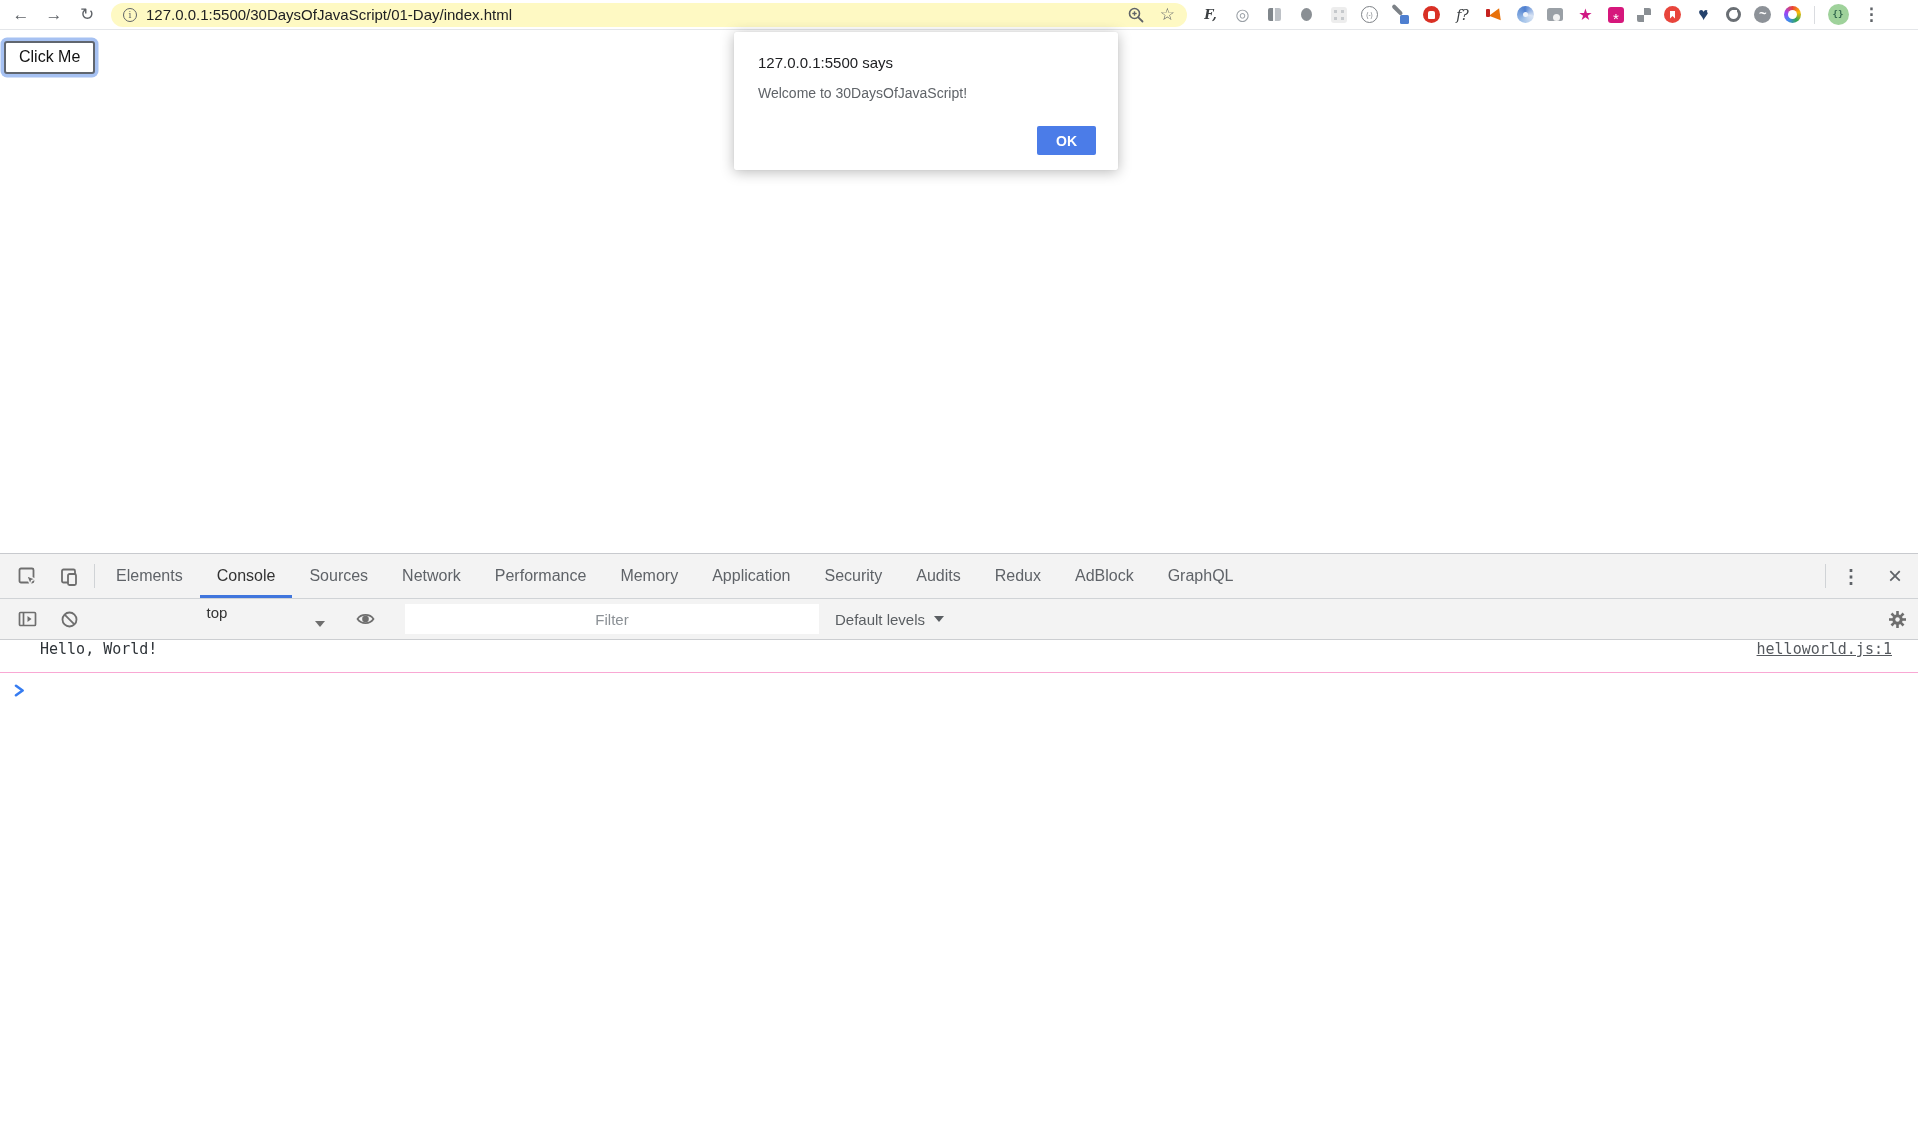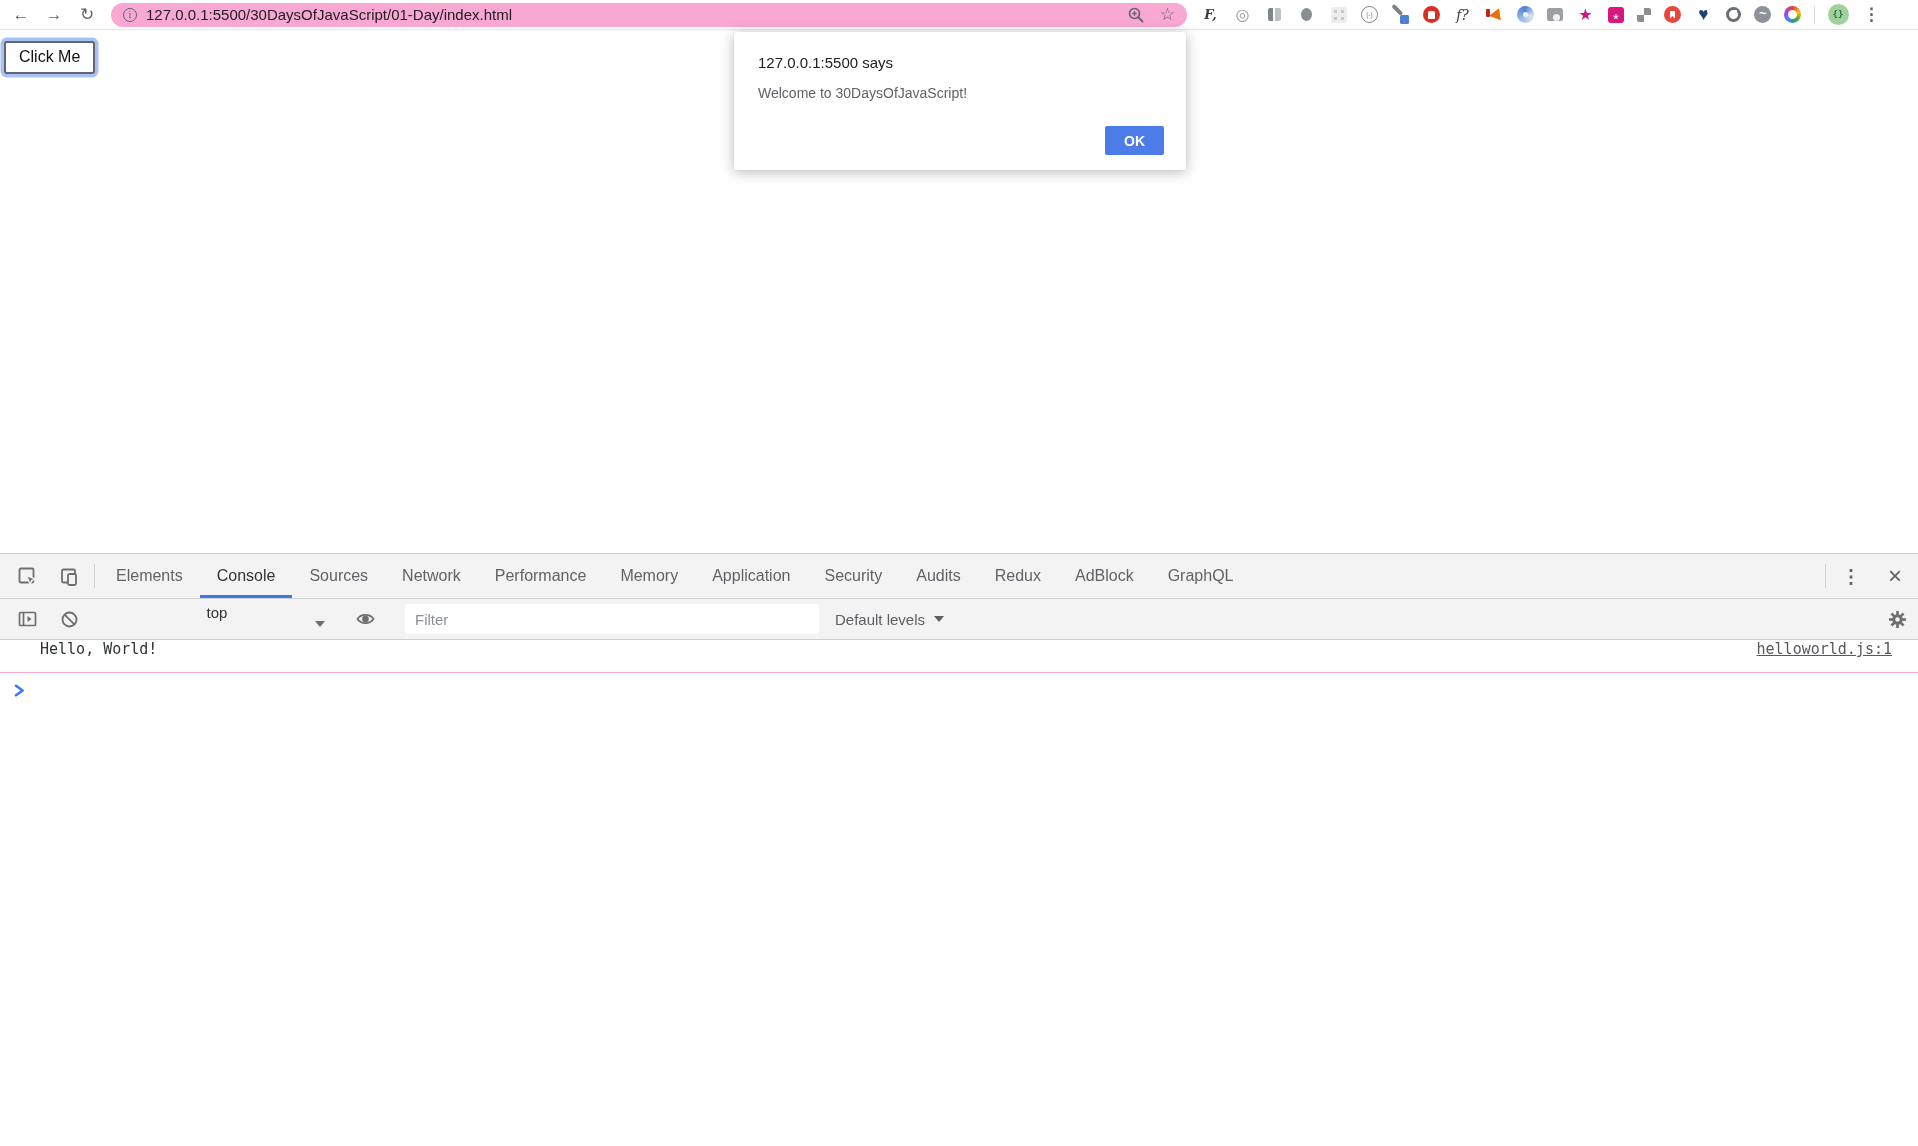--- a/index.html
+++ b/index.html
@@ -4,21 +4,21 @@
 <style>
   * { margin:0; padding:0; box-sizing:border-box; }
   html,body { width:1918px; height:1146px; }
   body { position:relative; background:#fff; font-family:"Liberation Sans", sans-serif; overflow:hidden; }
 
   
   .toolbar { position:absolute; top:0; left:0; width:1918px; height:30px; background:#fff;
              border-bottom:1px solid #e4e6e9; display:flex; align-items:center; padding:0 10px 0 8px; z-index:5; }
   .navbtn { width:26px; height:26px; display:flex; align-items:center; justify-content:center;
             color:#5f6368; font-size:17px; margin-right:7px; cursor:pointer; }
-  .omnibox { width:1076px; height:24px; border-radius:12px; background:#f9a8d4; display:flex;
+  .omnibox { width:1076px; height:24px; border-radius:12px; background:#fef9c3; display:flex;
              align-items:center; padding:0 12px; margin-left:4px; }
   .circle-i { width:14px; height:14px; border:1.4px solid #5f6368; border-radius:50%; display:flex;
               align-items:center; justify-content:center; flex:none; }
   .circle-i::before { content:"i"; font-family:"DejaVu Serif",serif; font-size:9px; color:#5f6368; }
   .url-text { font-size:15px; color:#202124; margin-left:9px; white-space:nowrap; }
   .omni-spacer { flex:1; }
   .omni-icon { display:flex; align-items:center; justify-content:center; margin-left:15px; cursor:pointer; }
   .star-glyph { font-size:17px; color:#5f6368; line-height:1; }
 
   
@@ -74,21 +74,21 @@
   .xavatar::before { content:"{}"; font-family:"DejaVu Sans Mono",monospace; font-weight:bold;
                      font-size:9px; color:#34694f; position:absolute; left:4.5px; top:4.5px; }
   .xmenu::before { content:"⋮"; font-size:17px; font-weight:bold; color:#5f6368; }
 
   
   .page-btn { position:absolute; left:4px; top:41px; background:#fff; border:2px solid #60666f;
               border-radius:3px; box-shadow:0 0 0 3.5px #a6c1f2; padding:5px 13px 6px;
               font-family:"Liberation Sans",sans-serif; font-size:16px; color:#111; cursor:pointer; }
 
   
-  .alert { position:absolute; left:734px; top:32px; width:452px; background:#fff; border-radius:2px;
+  .alert { position:absolute; left:734px; top:32px; width:384px; background:#fff; border-radius:2px;
            box-shadow:0 2px 14px rgba(0,0,0,0.28), 0 0 1px rgba(0,0,0,0.12); z-index:20;
            padding:22px 22px 15px 24px; }
   .alert-title { font-size:15px; color:#202124; }
   .alert-msg { font-size:14px; color:#5f6368; margin-top:14px; }
   .alert-footer { margin-top:25px; display:flex; justify-content:flex-end; }
   .ok-btn { background:#4b7ce8; color:#fff; border:none; border-radius:2px; height:29px; min-width:59px;
             padding:0 18px; font-size:14px; font-weight:bold; font-family:"Liberation Sans",sans-serif; cursor:pointer; }
 
   
   .devtools { position:absolute; left:0; top:553px; width:1918px; bottom:12px; background:#fff;
@@ -106,21 +106,21 @@
           color:#5f6368; cursor:pointer; }
   .dt-dots { font-size:19px; font-weight:bold; color:#5f6368; letter-spacing:0; }
 
   .dt-toolbar { height:41px; background:#f3f3f3; border-bottom:1px solid #ccced1; display:flex;
                 align-items:center; padding-left:6px; }
   .ctx-select { width:236px; height:30px; display:flex; align-items:center; padding:0 10px;
                 font-size:15px; color:#333; cursor:pointer;flex-direction:column; }
   .caret-down { width:0; height:0; border-left:5px solid transparent; border-right:5px solid transparent;
                 border-top:6px solid #6e6e6e; margin-left:auto; }
   .filter-input { width:414px; height:30px; background:#fff; border:none; outline:none; margin-left:10px;
-                  padding:0 10px; font-size:15px; font-family:"Liberation Sans",sans-serif; color:#333; }
+                  padding:0 10px; font-size:15px; font-family:"Liberation Sans",sans-serif; color:#333;text-align:center; }
   .filter-input::placeholder { color:#8b9095; }
   .levels { display:flex; align-items:center; margin-left:16px; font-size:15px; color:#5a5e62; cursor:pointer; }
   .levels .caret-down { margin-left:9px; border-top-color:#5a5e62; }
   .tb-right { margin-left:auto; display:flex; align-items:center; height:100%; }
 
   .console-msg-row { height:33px; border-bottom:1px solid #f9a8d4; display:flex; align-items:flex-start;
                      padding:0 26px 0 40px; font-family:"DejaVu Sans Mono",monospace; font-size:15px; color:#2e3338; }
   .src-link { margin-left:auto; color:#55595e; text-decoration:underline; cursor:pointer;
               font-family:"DejaVu Sans Mono",monospace; font-size:15px; }
   .prompt-row { height:34px; display:flex; align-items:center; padding-left:14px; cursor:text; }

